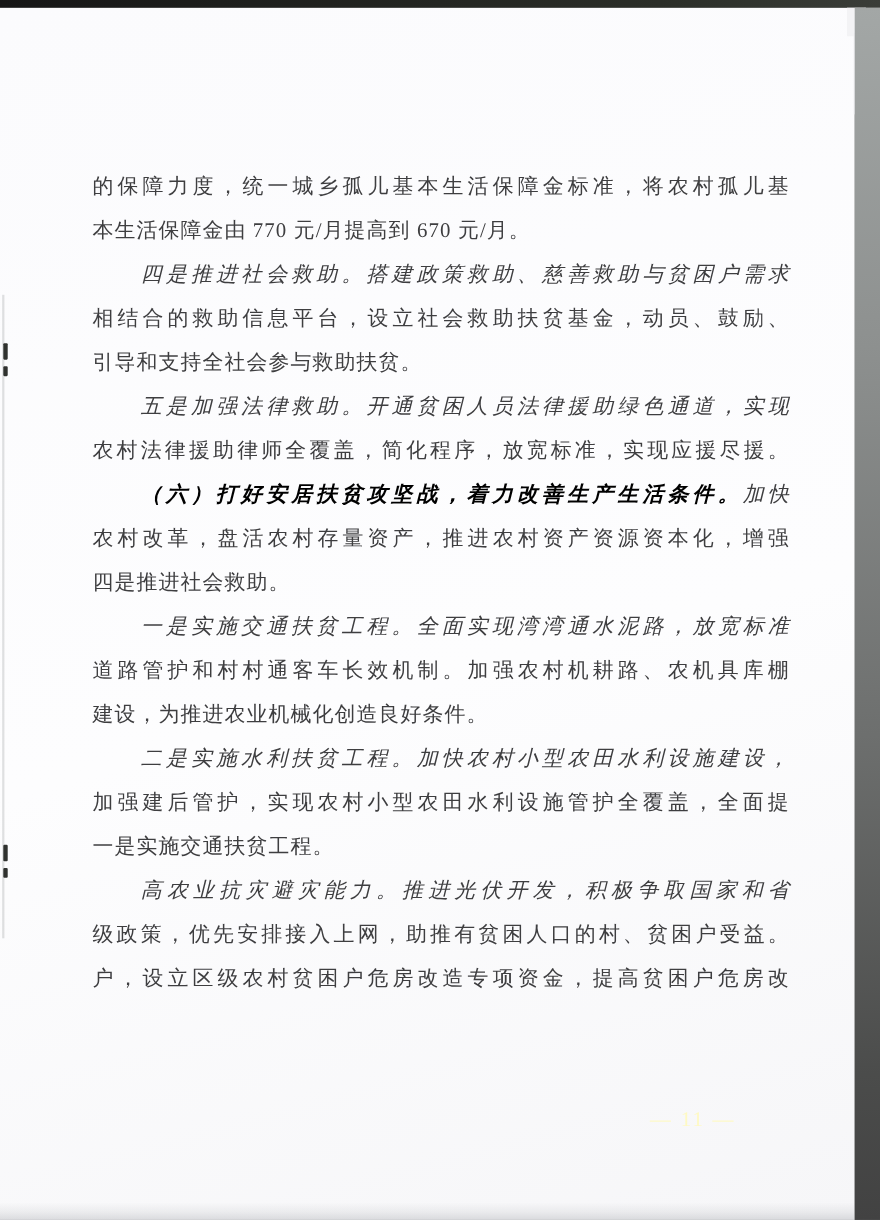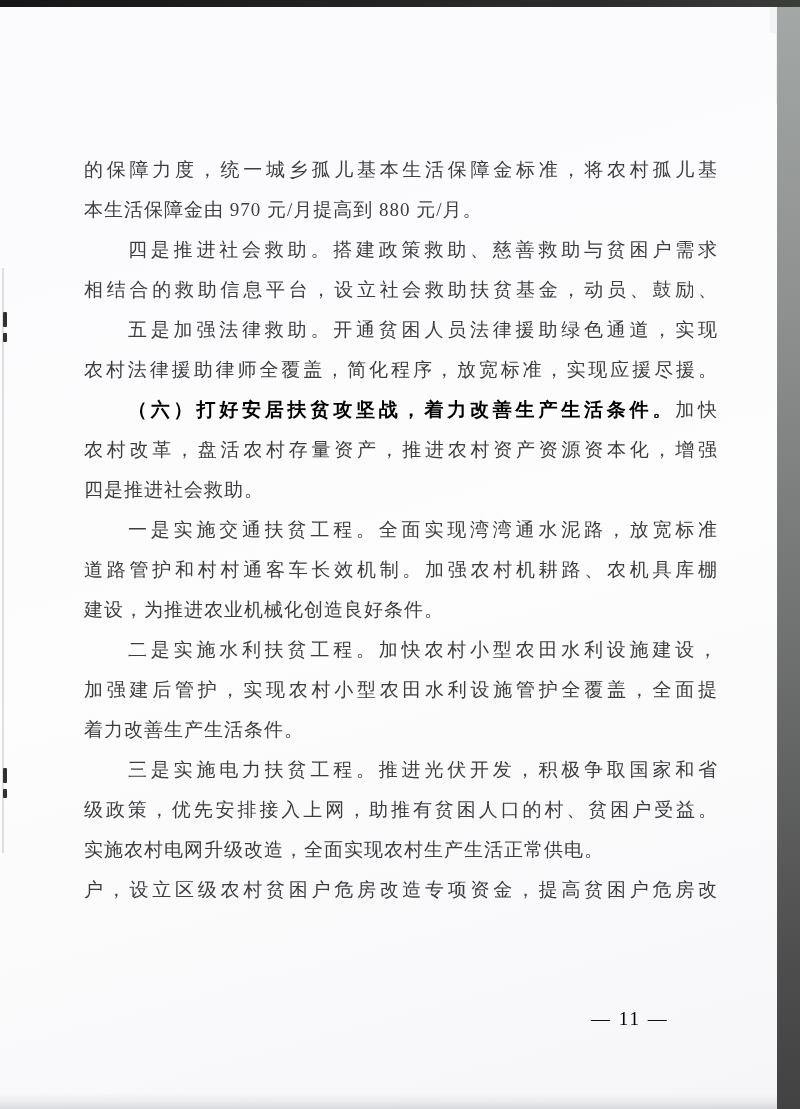--- a/index.html
+++ b/index.html
@@ -92,32 +92,32 @@
     font-size: 19px;
     letter-spacing: 1px;
     white-space: nowrap;
   }
   .line.full {
     white-space: normal;
     text-align: justify;
     text-align-last: justify;
     letter-spacing: 0;
   }
-  .line.indent { padding-left: 44px; }
+  .line.indent { padding-left: 44px; font-style: italic; }
   .line.full.indent { padding-left: 44px; }
   .kai {
     font-weight: 600;
     color: #000000;
   }
   .page-number {
     position: absolute;
     left: 591px; top: 1008px;
     font-size: 19px;
     letter-spacing: 2px;
-    color: #000000;
+    color: #fef9c3;
   }
 </style>
 </head>
 <body>
 
 <div class="scan-canvas">
   <div class="paper"></div>
   <div class="top-edge"></div>
   <div class="stack-edge-1"></div>
   <div class="stack-edge-2"></div>
@@ -128,34 +128,34 @@
       <i></i>
     </div>
   <div class="staple staple-bottom">
       <i></i>
       <i></i>
     </div>
   <div class="bottom-shade"></div>
 
   <div class="text-block">
       <div class="line full"><span>的保障力度，统一城乡孤儿基本生活保障金标准，将农村孤儿基</span></div>
-      <div class="line"><span>本生活保障金由 970 元/月提高到 880 元/月。</span></div>
+      <div class="line"><span>本生活保障金由 770 元/月提高到 670 元/月。</span></div>
       <div class="line full indent"><span>四是推进社会救助。搭建政策救助、慈善救助与贫困户需求</span></div>
       <div class="line full"><span>相结合的救助信息平台，设立社会救助扶贫基金，动员、鼓励、</span></div>
+      <div class="line"><span>引导和支持全社会参与救助扶贫。</span></div>
       <div class="line full indent"><span>五是加强法律救助。开通贫困人员法律援助绿色通道，实现</span></div>
       <div class="line full"><span>农村法律援助律师全覆盖，简化程序，放宽标准，实现应援尽援。</span></div>
       <div class="line full indent"><span class="kai">（六）打好安居扶贫攻坚战，着力改善生产生活条件。</span><span>加快</span></div>
       <div class="line full"><span>农村改革，盘活农村存量资产，推进农村资产资源资本化，增强</span></div>
       <div class="line"><span>四是推进社会救助。</span></div>
       <div class="line full indent"><span>一是实施交通扶贫工程。全面实现湾湾通水泥路，放宽标准</span></div>
       <div class="line full"><span>道路管护和村村通客车长效机制。加强农村机耕路、农机具库棚</span></div>
       <div class="line"><span>建设，为推进农业机械化创造良好条件。</span></div>
       <div class="line full indent"><span>二是实施水利扶贫工程。加快农村小型农田水利设施建设，</span></div>
       <div class="line full"><span>加强建后管护，实现农村小型农田水利设施管护全覆盖，全面提</span></div>
-      <div class="line"><span>着力改善生产生活条件。</span></div>
-      <div class="line full indent"><span>三是实施电力扶贫工程。推进光伏开发，积极争取国家和省</span></div>
+      <div class="line"><span>一是实施交通扶贫工程。</span></div>
+      <div class="line full indent"><span>高农业抗灾避灾能力。推进光伏开发，积极争取国家和省</span></div>
       <div class="line full"><span>级政策，优先安排接入上网，助推有贫困人口的村、贫困户受益。</span></div>
-      <div class="line"><span>实施农村电网升级改造，全面实现农村生产生活正常供电。</span></div>
       <div class="line full"><span>户，设立区级农村贫困户危房改造专项资金，提高贫困户危房改</span></div>
     </div>
 
   <div class="page-number">— 11 —</div>
 </div>
 
 </body></html>

